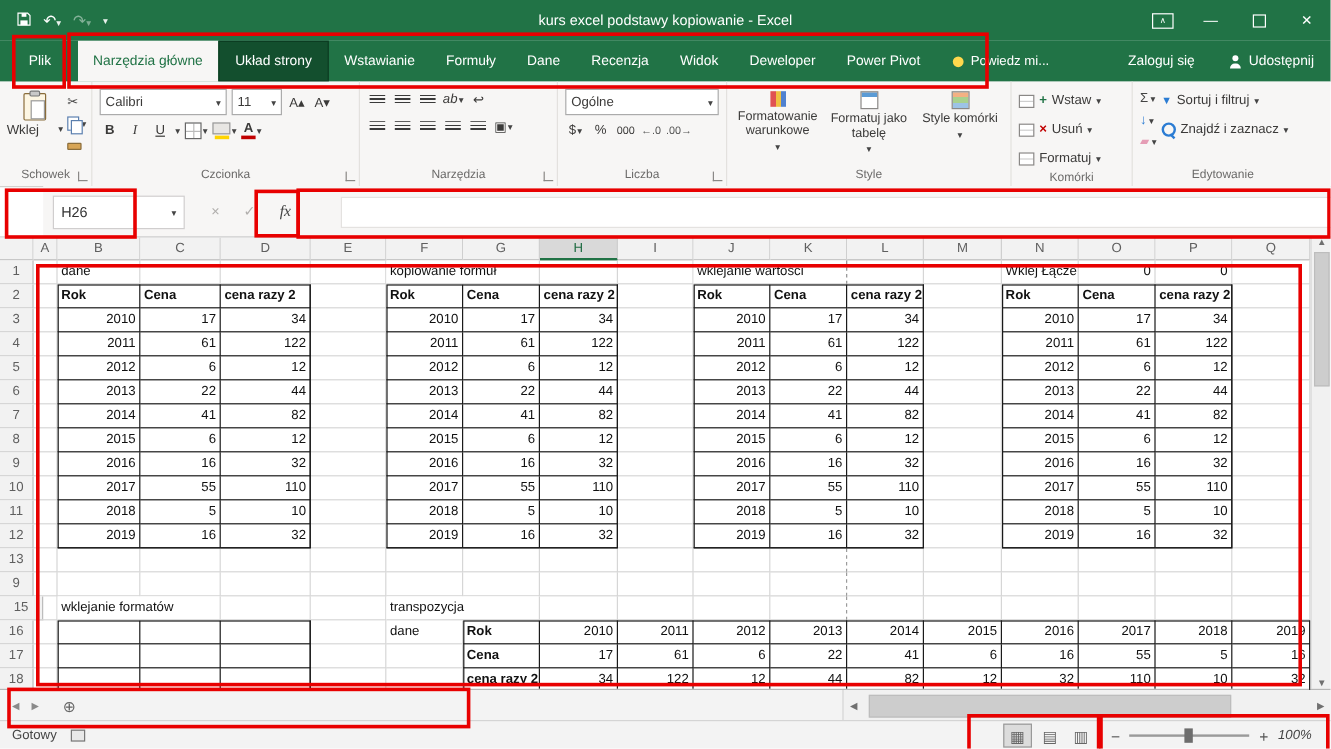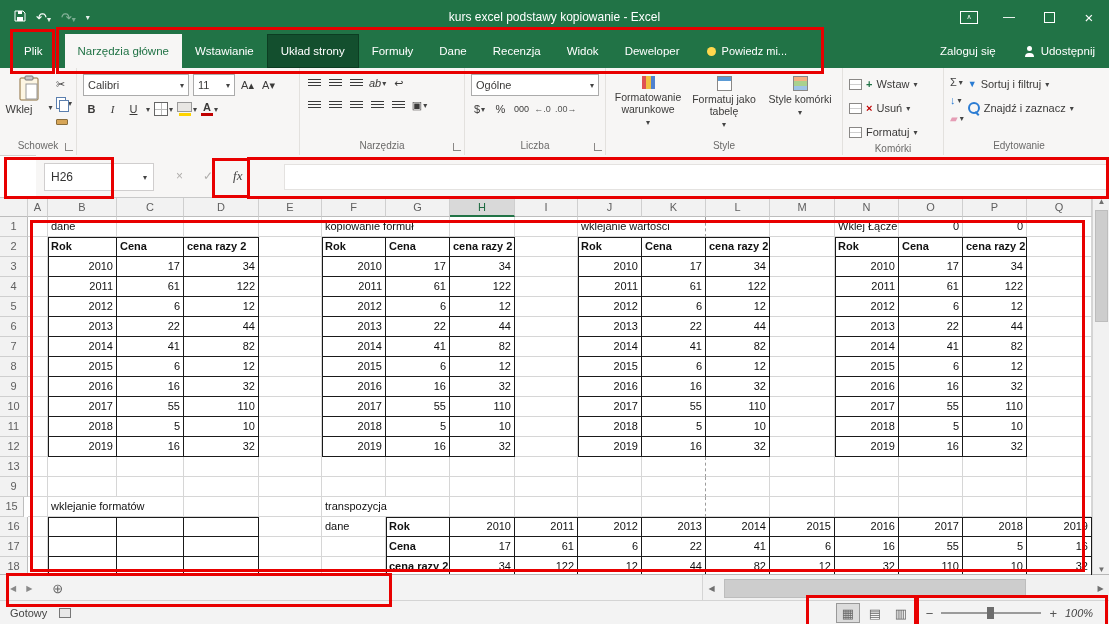--- a/index.html
+++ b/index.html
@@ -179,27 +179,28 @@
       <span class="wbtn" style="font-size:15px">
           <span>×</span>
         </span>
     </div>
   </div>
 
   <div class="tabrow">
     <div class="tab file">Plik</div>
     <div id="tablist">
         <div class="tab active">Narzędzia główne</div>
+        <div class="tab hl">Układ strony</div>
         <div class="tab">Wstawianie</div>
-        <div class="tab hl">Układ strony</div>
         <div class="tab">Formuły</div>
         <div class="tab">Dane</div>
         <div class="tab">Recenzja</div>
         <div class="tab">Widok</div>
         <div class="tab">Deweloper</div>
+        <div class="tab">Power Pivot</div>
       </div>
     <div class="tellme">
       <span class="bulb"></span>
       <span>Powiedz mi...</span>
     </div>
     <div class="trspacer"></div>
     <div class="signin">Zaloguj się</div>
     <div class="share">
       <span class="person"></span>
       <span>Udostępnij</span>
@@ -271,20 +272,21 @@
             <span class="fbtn">
                 <span class="colorbar">
                   <b>A</b>
                   <span class="bar" style="background:#c00000"></span>
                 </span>
                 <span class="chev">▾</span>
               </span>
           </div>
         </div>
       </div>
+      <div class="glabel"><span>Czcionka</span><span class="launcher"></span></div>
     </div>
 
     <div class="rgroup" style="width:164px">
       <div class="rgc">
         <div class="fcol" style="width:100%">
           <div class="frow">
             <span class="fbtn">
                 <span class="ibars"></span>
               </span>
             <span class="fbtn">
@@ -717,21 +719,21 @@
       <div class="cell" style="left: 450px; top: 279px; width: 65px; height: 20px;"></div>
       <div class="cell" style="left: 515px; top: 279px; width: 63px; height: 20px;"></div>
       <div class="cell" style="left: 578px; top: 279px; width: 64px; height: 20px;"></div>
       <div class="cell pbreak" style="left: 642px; top: 279px; width: 64px; height: 20px;"></div>
       <div class="cell" style="left: 706px; top: 279px; width: 64px; height: 20px;"></div>
       <div class="cell" style="left: 770px; top: 279px; width: 65px; height: 20px;"></div>
       <div class="cell" style="left: 835px; top: 279px; width: 64px; height: 20px;"></div>
       <div class="cell" style="left: 899px; top: 279px; width: 64px; height: 20px;"></div>
       <div class="cell" style="left: 963px; top: 279px; width: 64px; height: 20px;"></div>
       <div class="cell" style="left: 1027px; top: 279px; width: 65px; height: 20px;"></div>
-      <div class="rh" style="left: 0px; top: 299px; width: 24px; height: 20px;">15</div>
+      <div class="rh" style="left: 0px; top: 299px; width: 36px; height: 20px;">15</div>
       <div class="cell" style="left: 28px; top: 299px; width: 20px; height: 20px;"></div>
       <div class="cell span" style="left: 48px; top: 299px; width: 136px; height: 20px;">wklejanie formatów</div>
       <div class="cell" style="left: 117px; top: 299px; width: 67px; height: 20px;"></div>
       <div class="cell" style="left: 184px; top: 299px; width: 75px; height: 20px;"></div>
       <div class="cell" style="left: 259px; top: 299px; width: 63px; height: 20px;"></div>
       <div class="cell span" style="left: 322px; top: 299px; width: 128px; height: 20px;">transpozycja</div>
       <div class="cell" style="left: 386px; top: 299px; width: 64px; height: 20px;"></div>
       <div class="cell" style="left: 450px; top: 299px; width: 65px; height: 20px;"></div>
       <div class="cell" style="left: 515px; top: 299px; width: 63px; height: 20px;"></div>
       <div class="cell" style="left: 578px; top: 299px; width: 64px; height: 20px;"></div>

